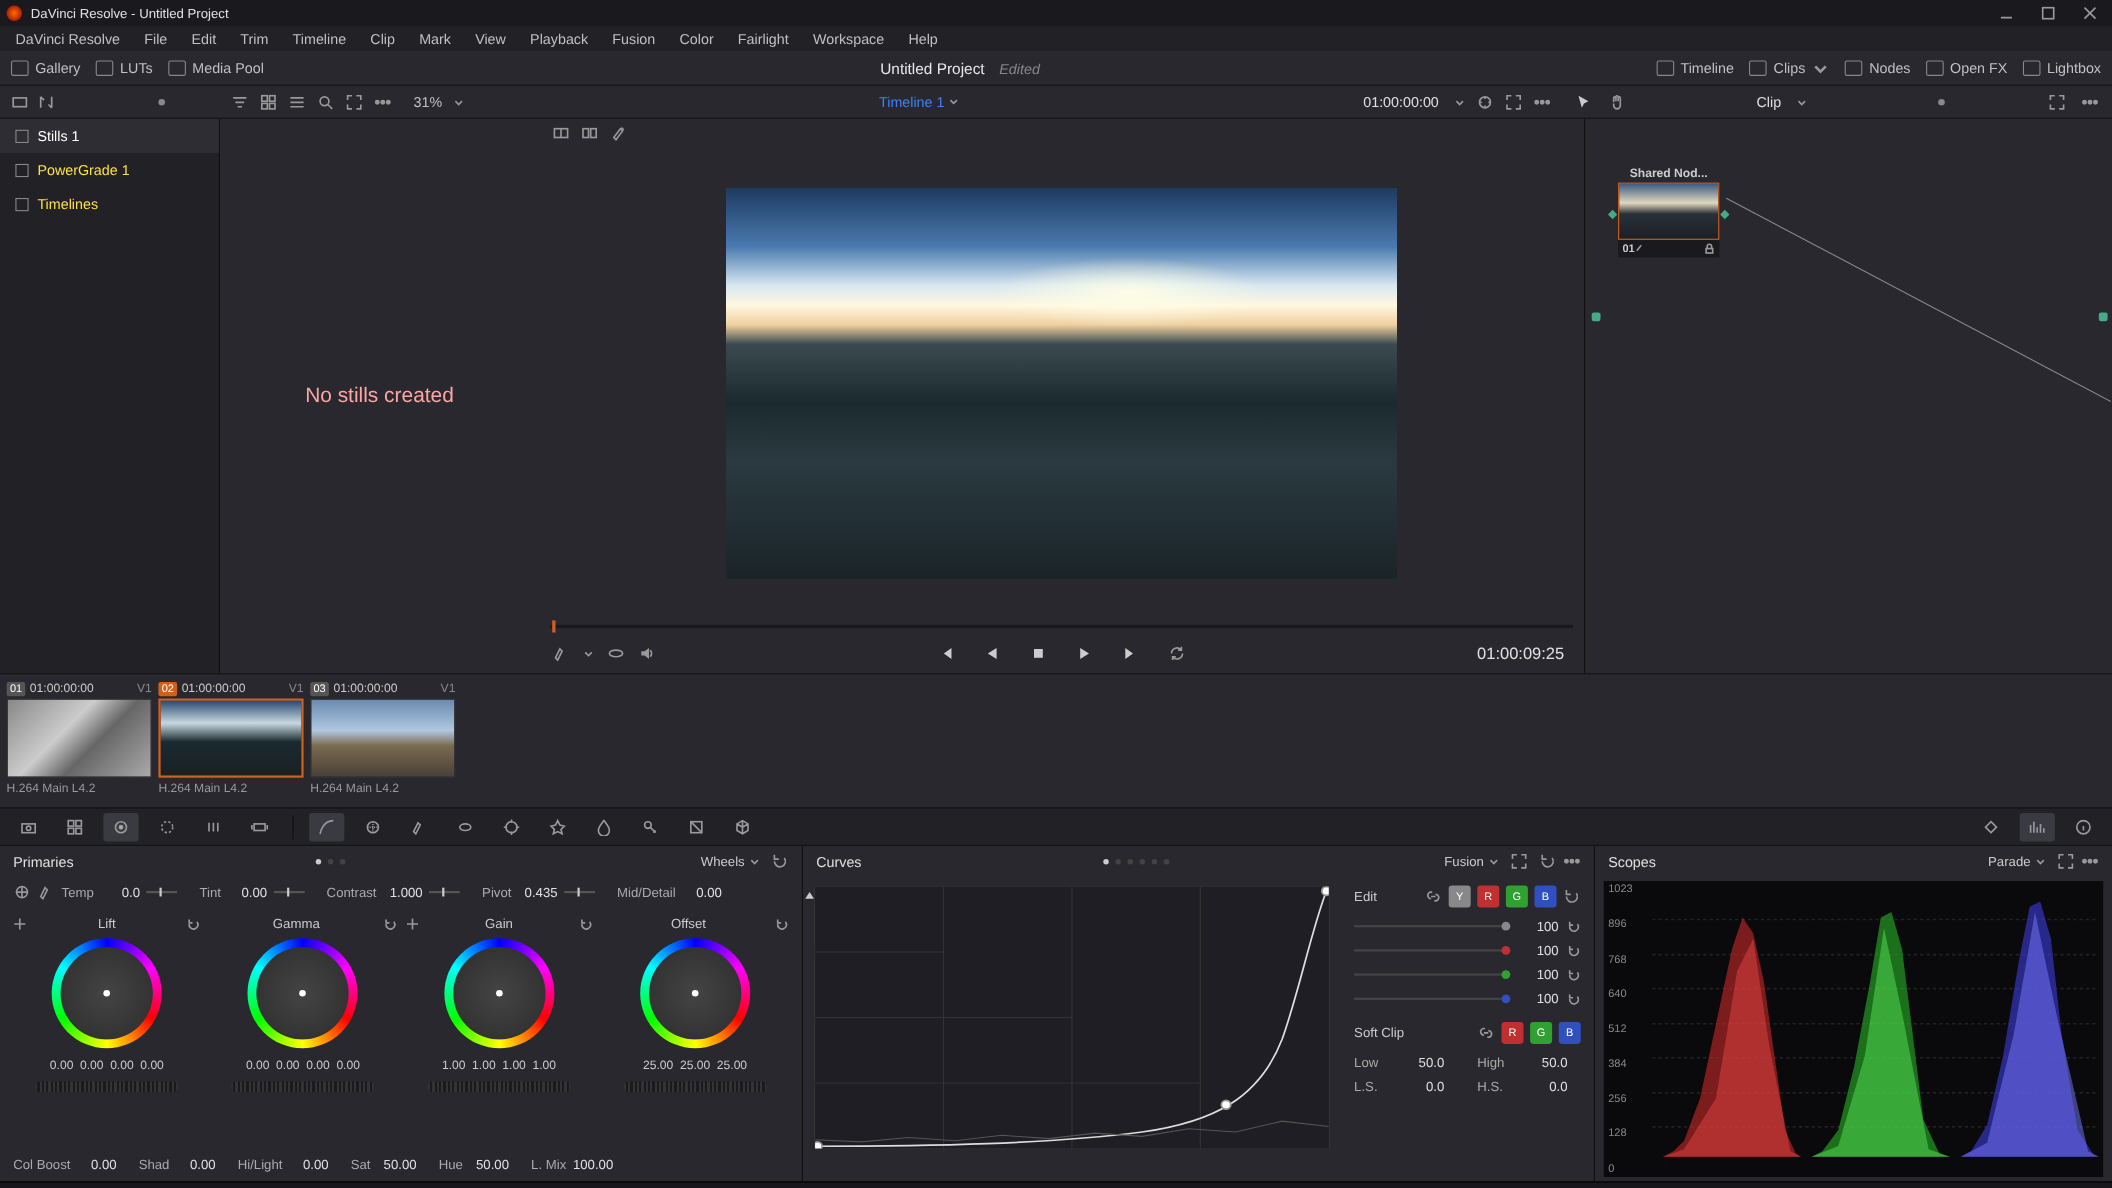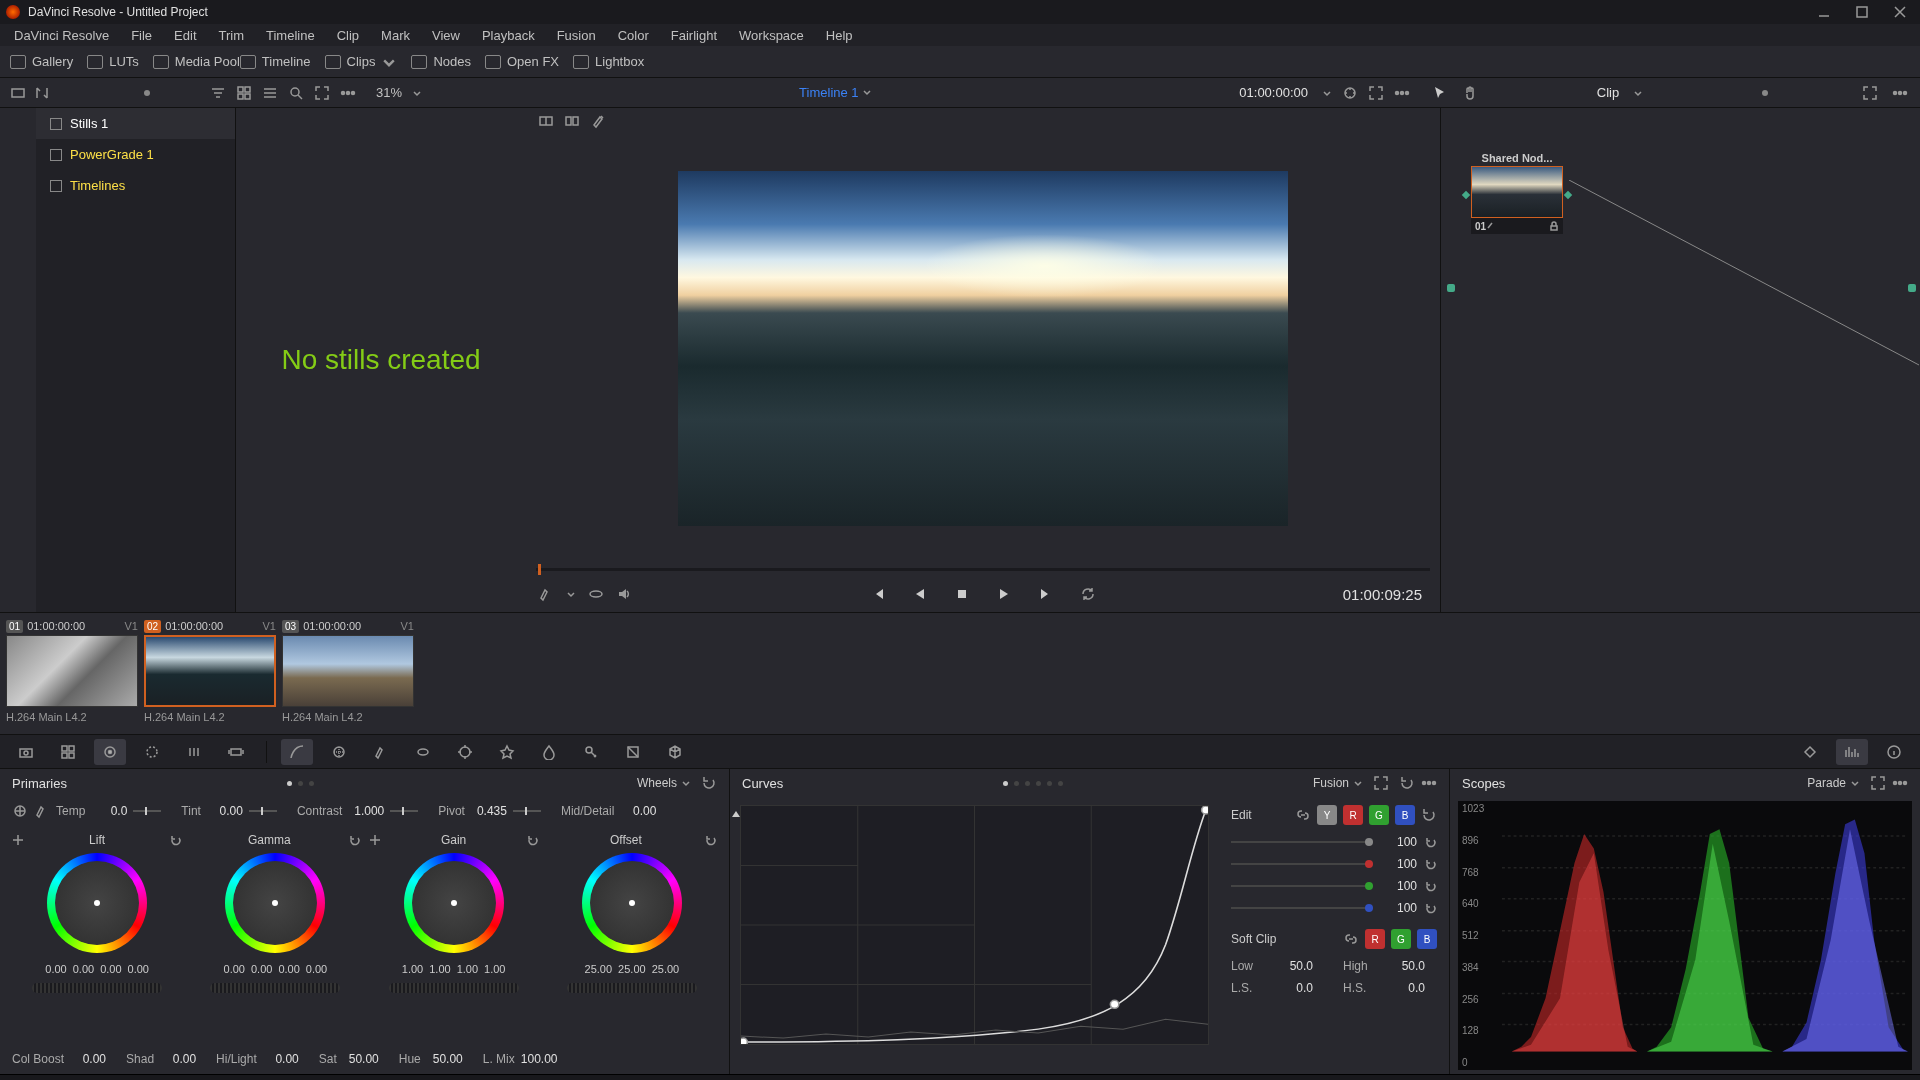--- a/index.html
+++ b/index.html
@@ -31,31 +31,31 @@
 .secbar-left { width: 200px; display: flex; gap: 8px; padding: 0 10px; align-items: center; }
 .secbar-dot { width: 6px; height: 6px; border-radius: 50%; background: #888; margin-left: auto; margin-right: 40px;}
 .secbar-mid { display: flex; align-items: center; gap: 10px; padding: 0 10px; }
 .zoom-label { color: #c0c0c0; font-size: 13px; margin-left: 10px; }
 .viewer-title { flex: 1; text-align: center; color: #3b82f6; font-size: 13px; }
 .timecode-main { color: #e0e0e0; font-size: 13px; margin-right: 14px; }
 .secbar-right { width: 500px; display: flex; align-items: center; padding: 0 12px; gap: 14px; }
 .clip-label { color: #e0e0e0; font-size: 13px; margin-left: auto; }
 
 
-.main { display: flex; height: 504px; margin-left: 36px; }
+.main { display: flex; height: 504px; }
 
 
 .gallery-side { width: 200px; background: #212126; border-right: 1px solid #111; }
 .gallery-tab { padding: 8px 14px; color: #fde047; font-size: 13px; display:flex; align-items:center; gap:8px;}
 .gallery-tab.active { background: #2d2d33; color: #fff; }
 .gal-icon { width:12px; height:12px; border:1px solid #888;}
 
 
 .stills-area { width: 290px; background: #28282e; display: flex; align-items: center; justify-content: center; }
-.no-stills { color: #84cc16; font-size: 28px; font-weight: 300; }
+.no-stills { color: #fca5a5; font-size: 19px; font-weight: 300; }
 
 
 .viewer-wrap { flex: 1; background: #28282e; display: flex; flex-direction: column; }
 .viewer-top-icons { height: 26px; display:flex; align-items:center; gap:10px; padding: 0 12px;}
 .viewer-canvas { flex: 1; display:flex; align-items:center; justify-content:center; background:#28282e;}
 .viewer-image { width: 610px; height: 355px; background: linear-gradient(to bottom, #1e3a60 0%, #4a7ab0 15%, #d8e8f0 25%, #fff8e0 30%, #f0d0a0 35%, #3a4a50 40%, #1a2a2e 55%, #2a3a40 70%, #1a2428 100%); position:relative;}
 .viewer-image::before { content:''; position:absolute; top:18%; left:40%; width:40%; height:18%; background: radial-gradient(ellipse, rgba(255,255,230,0.9) 0%, transparent 70%);}
 .viewer-scrub { height: 14px; background:#28282e; display:flex; align-items:center; padding: 0 10px;}
 .scrub-track { flex:1; height:3px; background:#1a1a1e; position:relative;}
 .scrub-head { position:absolute; left:2px; top:-4px; width:3px; height:11px; background:#d06020;}
@@ -215,20 +215,24 @@
         <span>Gallery</span>
       </div>
     <div class="tool-btn">
         <span class="tool-icon"></span>
         <span>LUTs</span>
       </div>
     <div class="tool-btn">
         <span class="tool-icon"></span>
         <span>Media Pool</span>
       </div>
+  </div>
+  <div class="proj-center">
+    <span class="proj-name">Untitled Project</span>
+    <span class="proj-status">Edited</span>
   </div>
   <div class="tool-group">
     <div class="tool-btn">
         <span class="tool-icon"></span>
         <span>Timeline</span>
       </div>
     <div class="tool-btn">
         <span class="tool-icon"></span>
         <span>Clips</span>
         <svg class="ic" width="10" viewBox="0 0 10 10">

